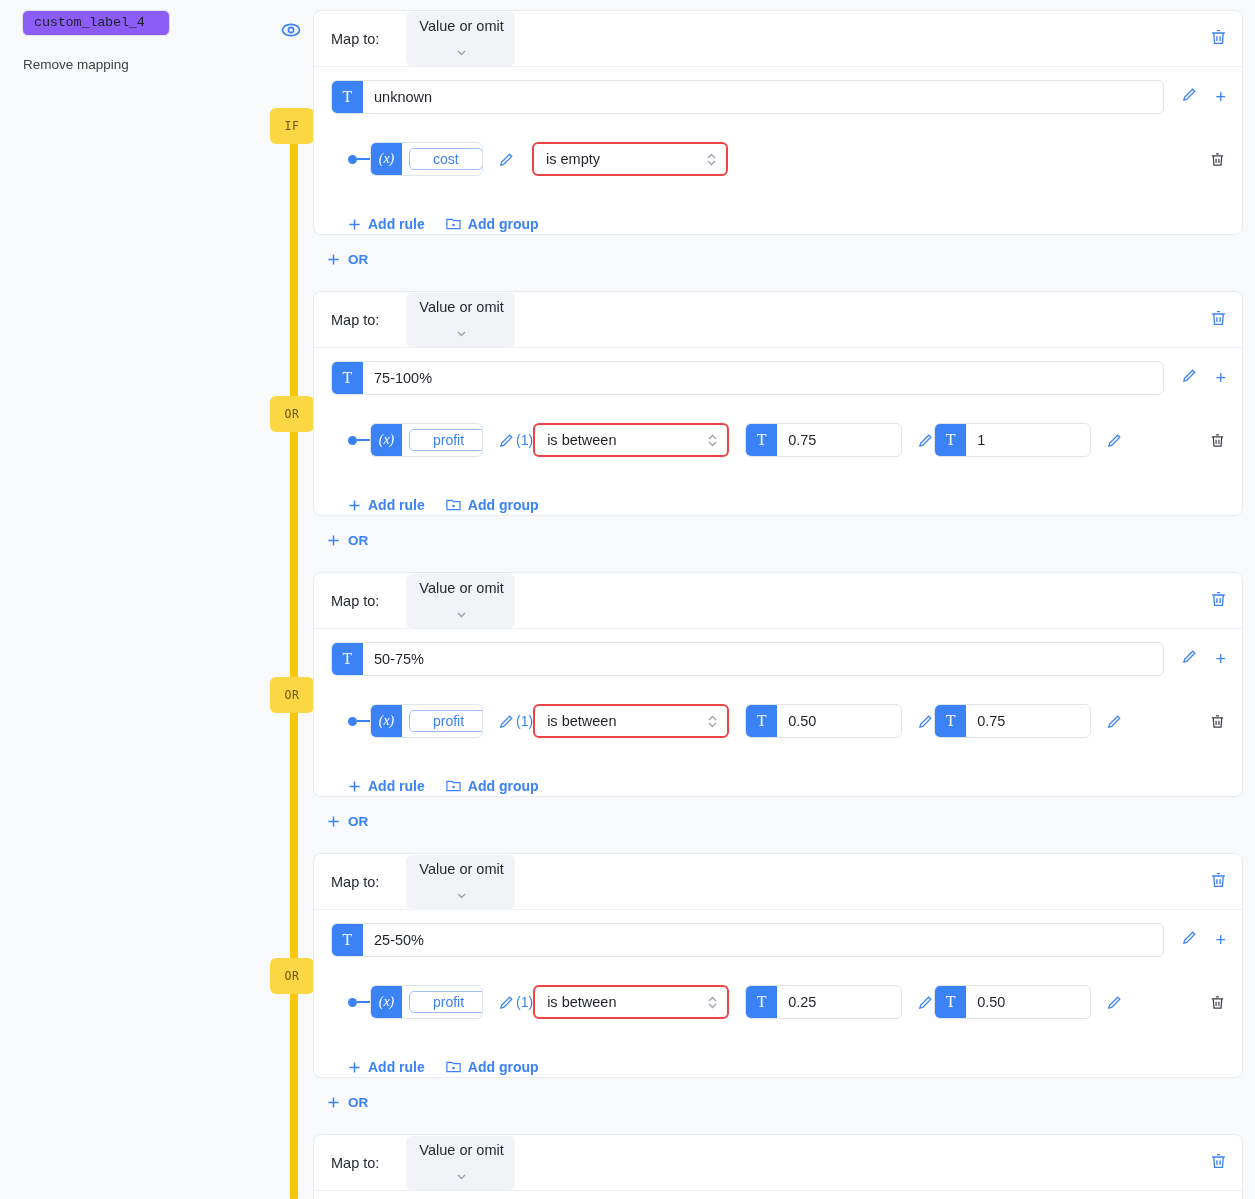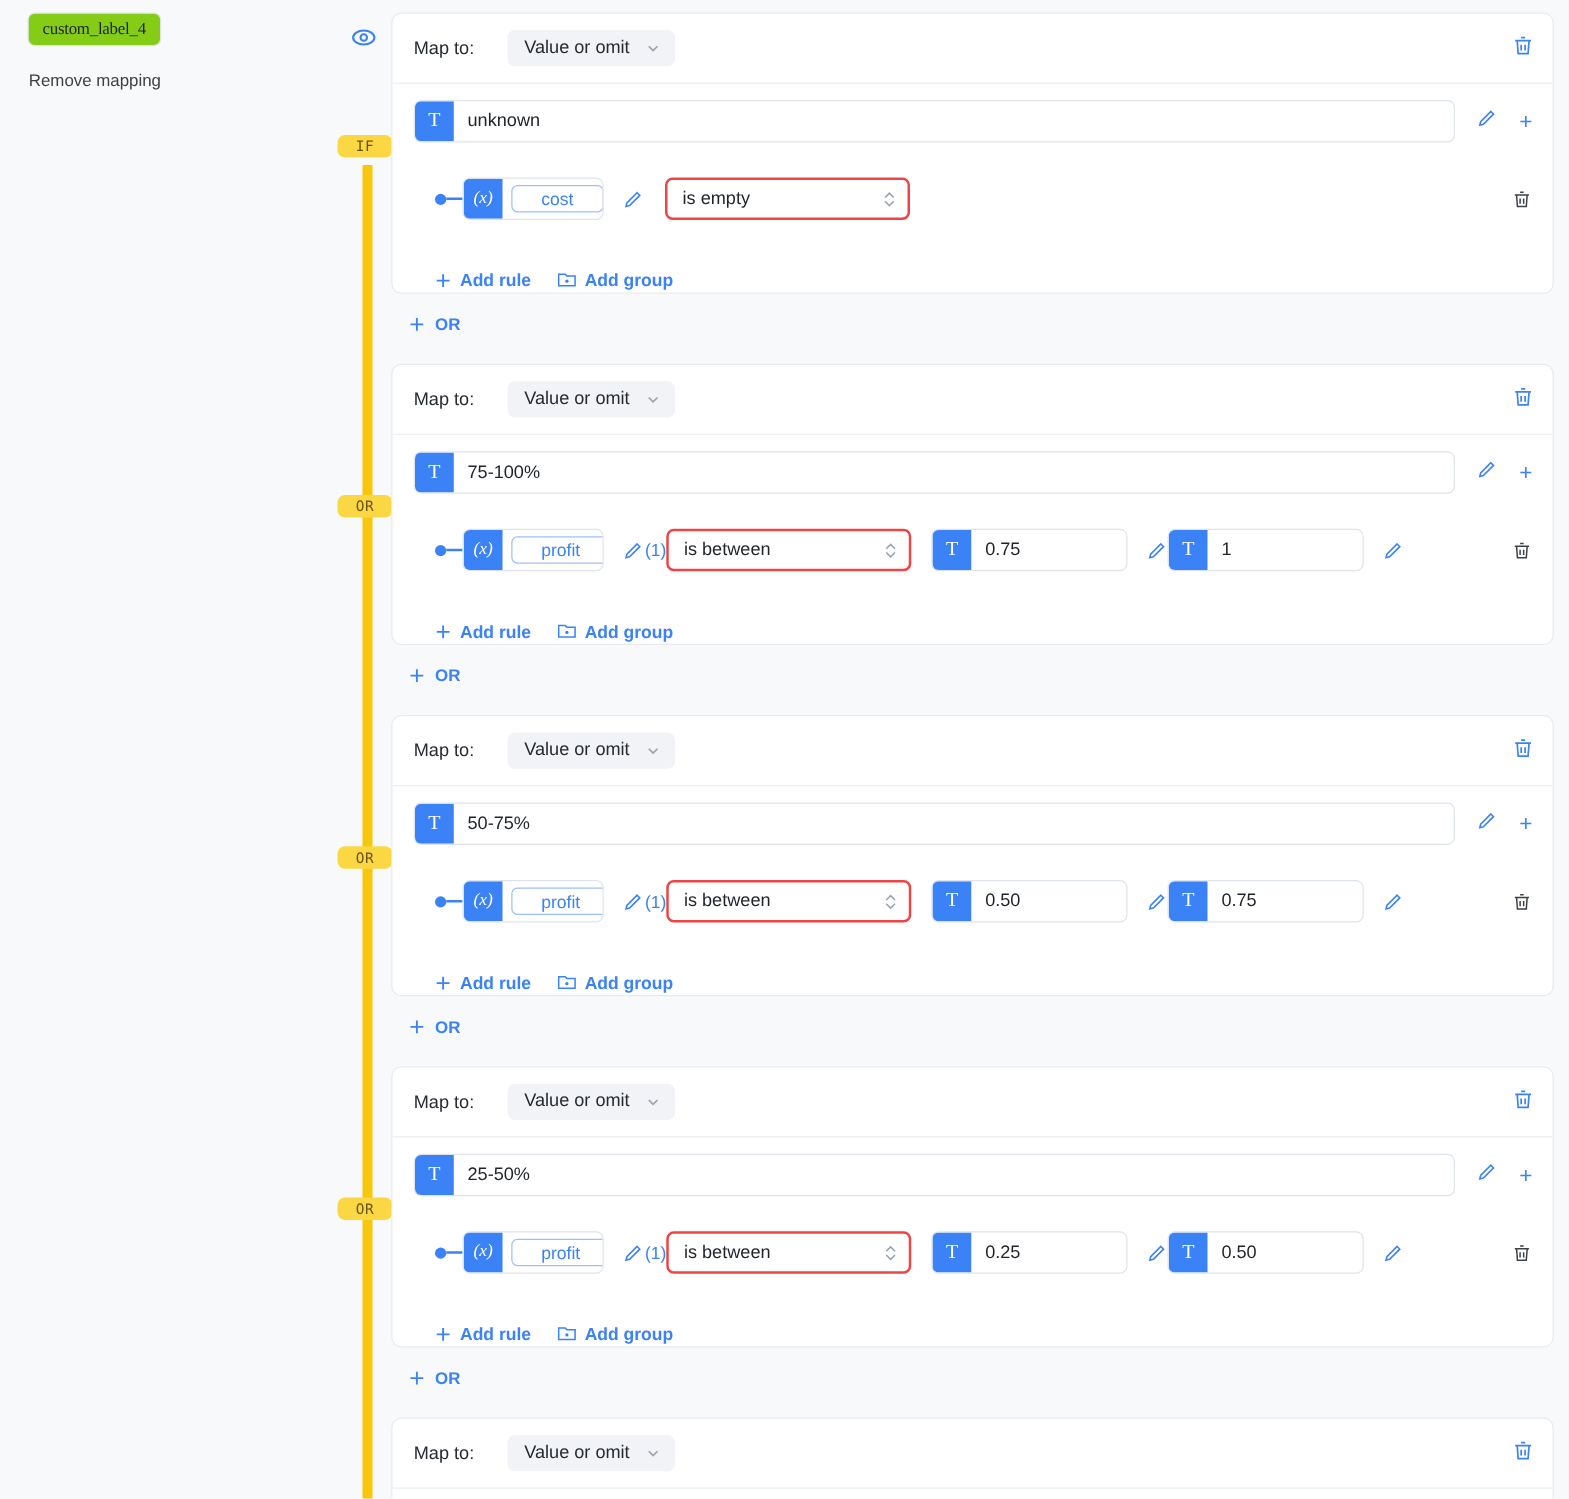--- a/index.html
+++ b/index.html
@@ -9,57 +9,57 @@
     background: #f7f9fb;
     font-family: "Liberation Sans", sans-serif;
     overflow: hidden;
   }
   .page { position: relative; width: 1255px; height: 1199px; background: #f7f9fb; }
 
   
   .sidebar { position: absolute; left: 0; top: 0; width: 265px; height: 1199px; background: #f7f9fb; }
   .label-chip {
     position: absolute; left: 22px; top: 10px;
-    background: #84cc16; border: 1px solid #dfe3e8; border-radius: 6px;
-    padding: 4px 11px 5px 11px;
-    font-family: Liberation Serif, serif;
+    background: #8b5cf6; border: 1px solid #dfe3e8; border-radius: 6px;
+    padding: 4px 24px 5px 11px;
+    font-family: Liberation Mono, monospace;
     font-size: 13.5px; color: #1f2328; letter-spacing: -0.2px;
   }
   .remove-mapping {
     position: absolute; left: 23px; top: 57px;
     font-size: 13.5px; color: #404040; cursor: pointer;
   }
 
   
   .eye-btn { position: absolute; left: 279px; top: 18px; width: 24px; height: 24px; cursor: pointer; }
 
   
   .rail { position: absolute; left: 290px; top: 132px; width: 8px; height: 1067px; background: #f9c70a; border-radius: 1px; }
   .badge-if, .badge-or {
-    position: absolute; left: 270px; width: 44px; height: 18px;
+    position: absolute; left: 270px; width: 44px; height: 36px;
     background: #fbd843; border-radius: 6px;
     font-family: "DejaVu Sans Mono", monospace; font-size: 11.5px; color: #6b5314;
     display: flex; align-items: center; justify-content: center; letter-spacing: 0.5px;
   }
 
   
   .card {
     position: absolute; left: 313px; width: 930px;
     background: #ffffff; border: 1px solid #e7ebf0; border-radius: 8px;
     overflow: hidden;
   }
   .card-head {
     height: 56px; display: flex; align-items: center; padding: 0 16px 0 17px;
     border-bottom: 1px solid #eceff3; position: relative;
   }
   .mapto-label { font-size: 14.5px; color: #252a31; margin-right: 27px; }
   .mapto-pill {
     display: flex; align-items: center; gap: 12px;
     background: #f1f3f6; border-radius: 6px; padding: 6px 11px 7px 13px;
-    font-size: 14.5px; color: #252a31; cursor: pointer;
+    font-size: 14.5px; color: #252a31; cursor: pointer; flex-direction: column;
   }
   .head-trash { position: absolute; right: 14px; top: 50%; transform: translateY(-50%); cursor: pointer; }
 
   
   .value-row { height: 59px; display: flex; align-items: center; padding: 0 16px 0 17px; position: relative; }
   .tinput {
     display: flex; align-items: stretch; height: 34px; flex: 1;
     border: 1px solid #dfe4ea; border-radius: 6px; overflow: hidden; background: #fff;
   }
   .tbadge {

